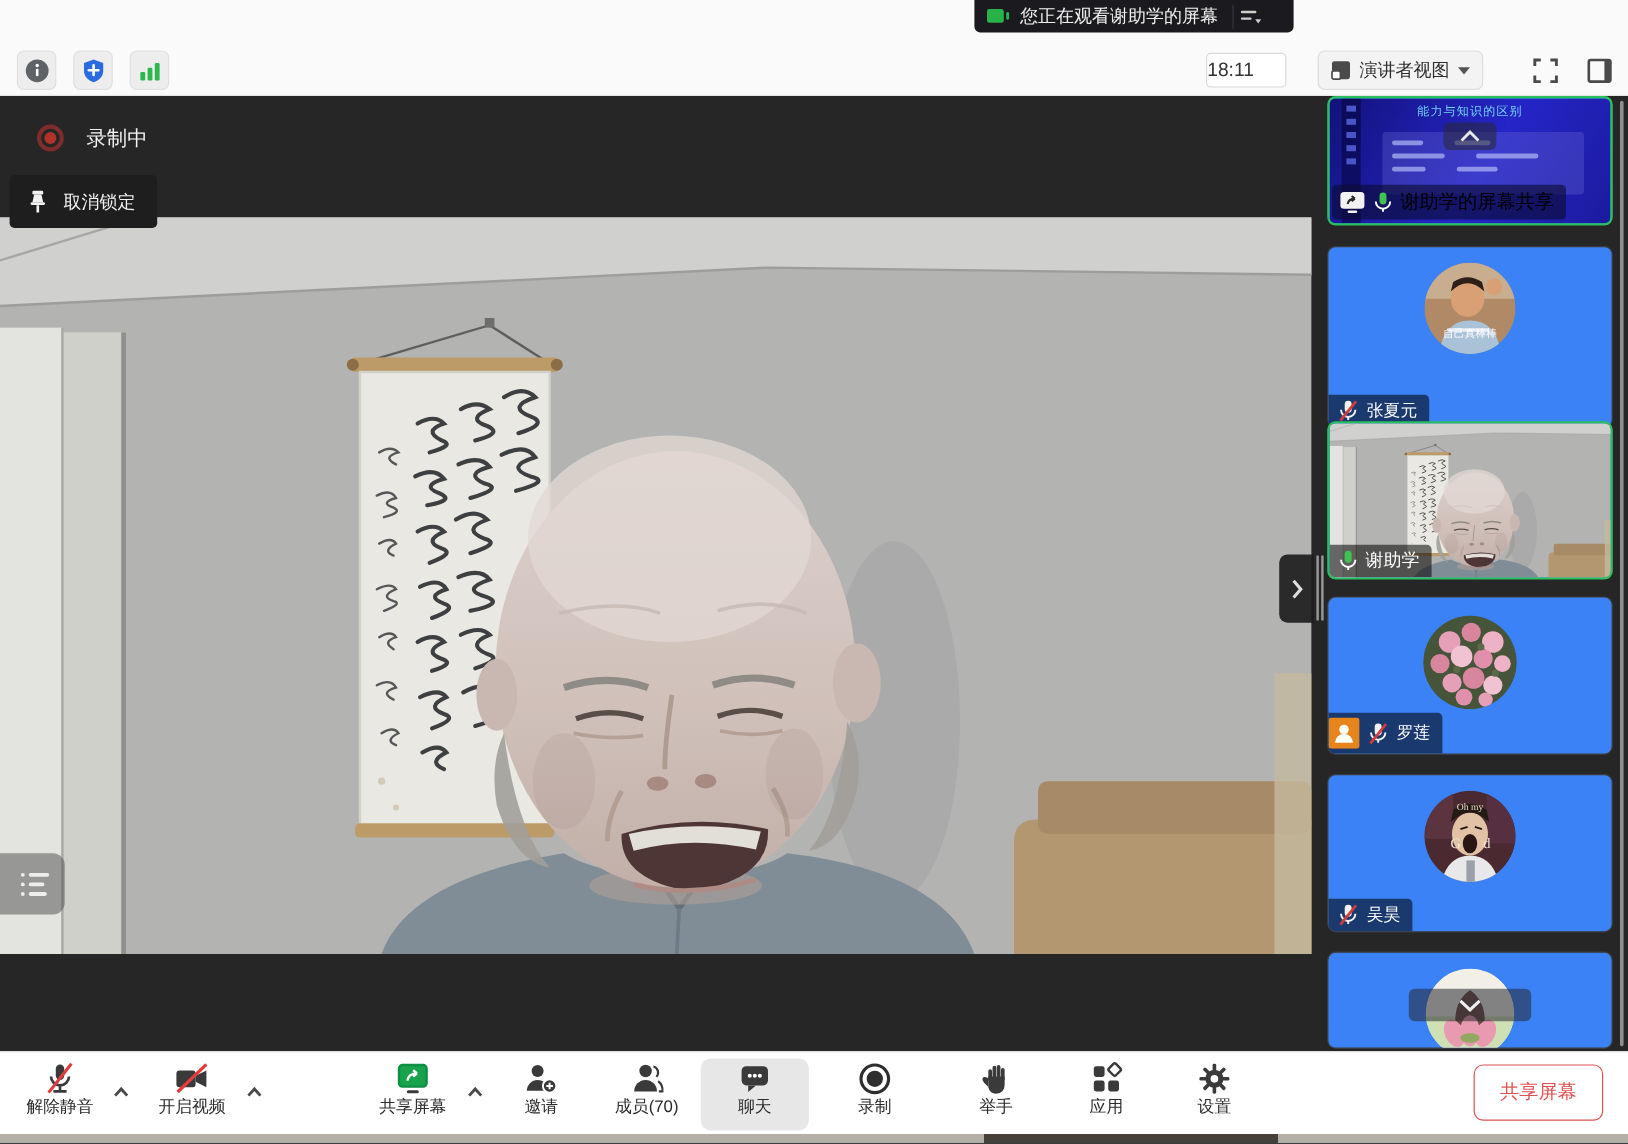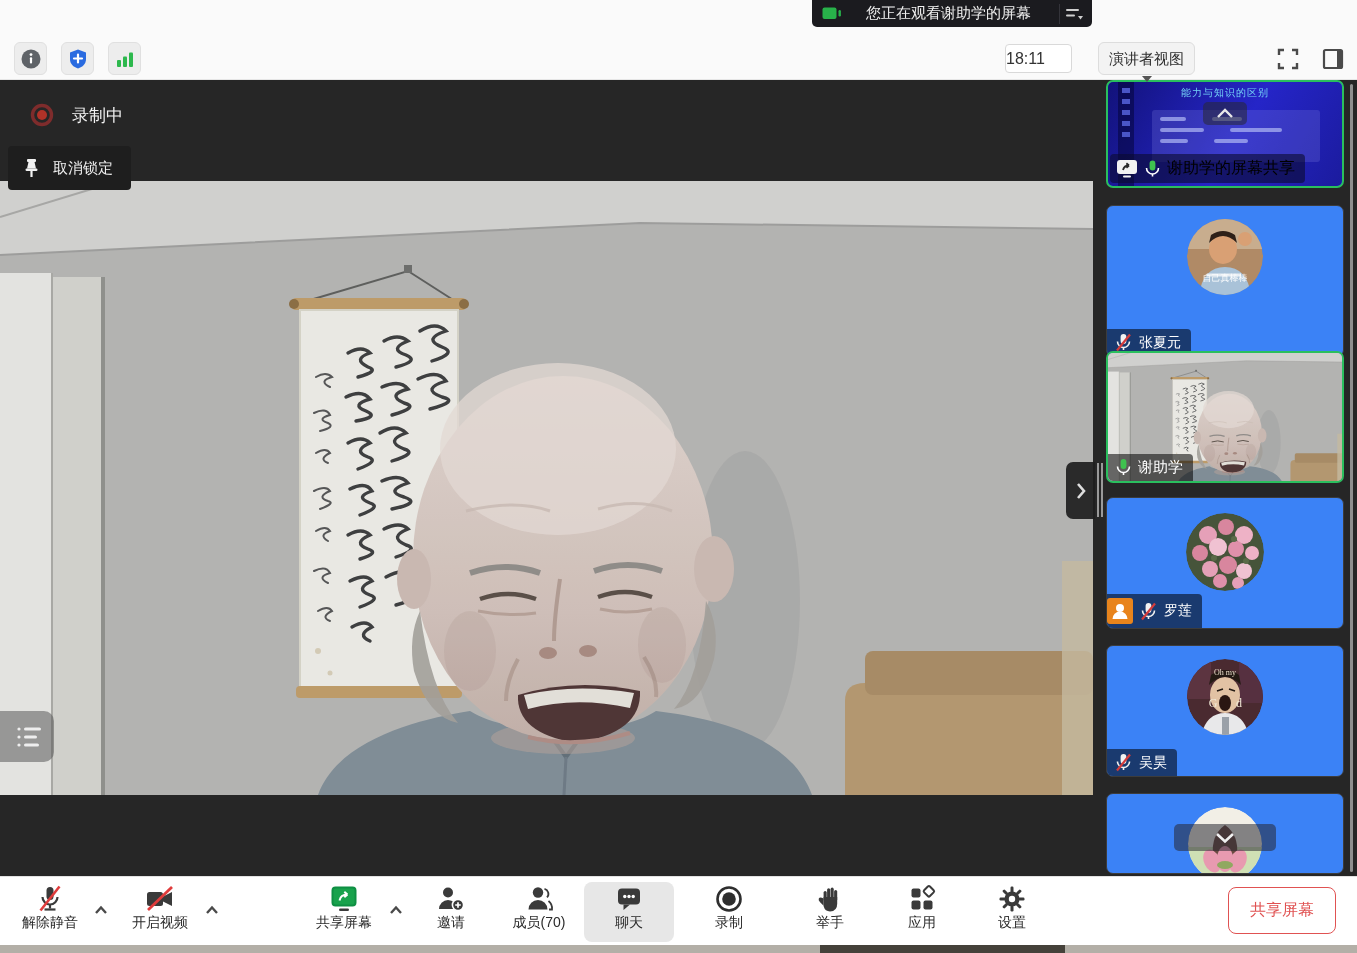--- a/index.html
+++ b/index.html
@@ -4,25 +4,25 @@
 <style>
   * { margin:0; padding:0; box-sizing:border-box; }
   html,body { background:#111; }
   body { font-family:"Liberation Sans", sans-serif; }
   #app { position:relative; width:1357px; height:953px; background:#262626; overflow:hidden; }
 
   
   .topbar { position:absolute; left:0; top:0; width:1357px; height:80px; background:#fafafa; border-bottom:1px solid #e6e6e6; z-index:3; }
   .tb-btn { position:absolute; top:42px; width:33px; height:33px; background:#ededed; border:1px solid #e0e0e0; border-radius:6px; display:flex; align-items:center; justify-content:center; cursor:pointer; }
   .time-box { position:absolute; top:44px; left:1005px; width:67px; height:29px; background:#fff; border:1px solid #d9d9d9; border-radius:4px; display:flex; align-items:center; justify-content:flex-start; font-size:16px; color:#333; }
-  .view-btn { position:absolute; top:42px; left:1098px; height:33px; padding:0 10px; background:#f3f3f3; border:1px solid #ddd; border-radius:6px; display:flex; align-items:center; gap:7px; font-size:15px; color:#2e2e2e; cursor:pointer;flex-direction:column; }
+  .view-btn { position:absolute; top:42px; left:1098px; height:33px; padding:0 10px; background:#f3f3f3; border:1px solid #ddd; border-radius:6px; display:flex; align-items:center; gap:7px; font-size:15px; color:#2e2e2e; cursor:pointer; }
   .caret-down { width:0; height:0; border-left:5px solid transparent; border-right:5px solid transparent; border-top:6px solid #555; }
 
   
-  .banner { position:absolute; left:812px; top:0; height:27px; background:#1b1b1f; border-radius:0 0 5px 5px; display:flex; align-items:center; padding:0 2px 0 10px; gap:24px; z-index:6; }
+  .banner { position:absolute; left:812px; top:0; height:27px; background:#1b1b1f; border-radius:0 0 5px 5px; display:flex; align-items:center; padding:0 20px 0 10px; gap:8px; z-index:6; }
   .banner-text { color:#f0f0f0; font-size:15px; white-space:nowrap; }
   .banner-menu { display:flex; align-items:flex-end; gap:3px; padding:4px 6px; border-left:1px solid #34343a; margin-left:4px; cursor:pointer; }
 
   
   .stage-video { position:absolute; left:0; top:181px; width:1093px; height:614px; }
   .rec { position:absolute; left:30px; top:103px; display:flex; align-items:center; gap:18px; z-index:4;text-align:right; }
   .rec-label { color:#f2f2f2; font-size:17px; }
   .unpin { position:absolute; left:8px; top:146px; height:44px; background:#1e1e1e; border-radius:4px; display:flex; align-items:center; gap:12px; padding:0 18px 0 14px; z-index:4; cursor:pointer; }
   .unpin-label { color:#f2f2f2; font-size:15px; }
   .float-list { position:absolute; left:-12px; top:711px; width:66px; height:51px; background:rgba(90,90,90,.55); border-radius:10px; display:flex; align-items:center; justify-content:flex-end; padding-right:12px; z-index:4; cursor:pointer; }

